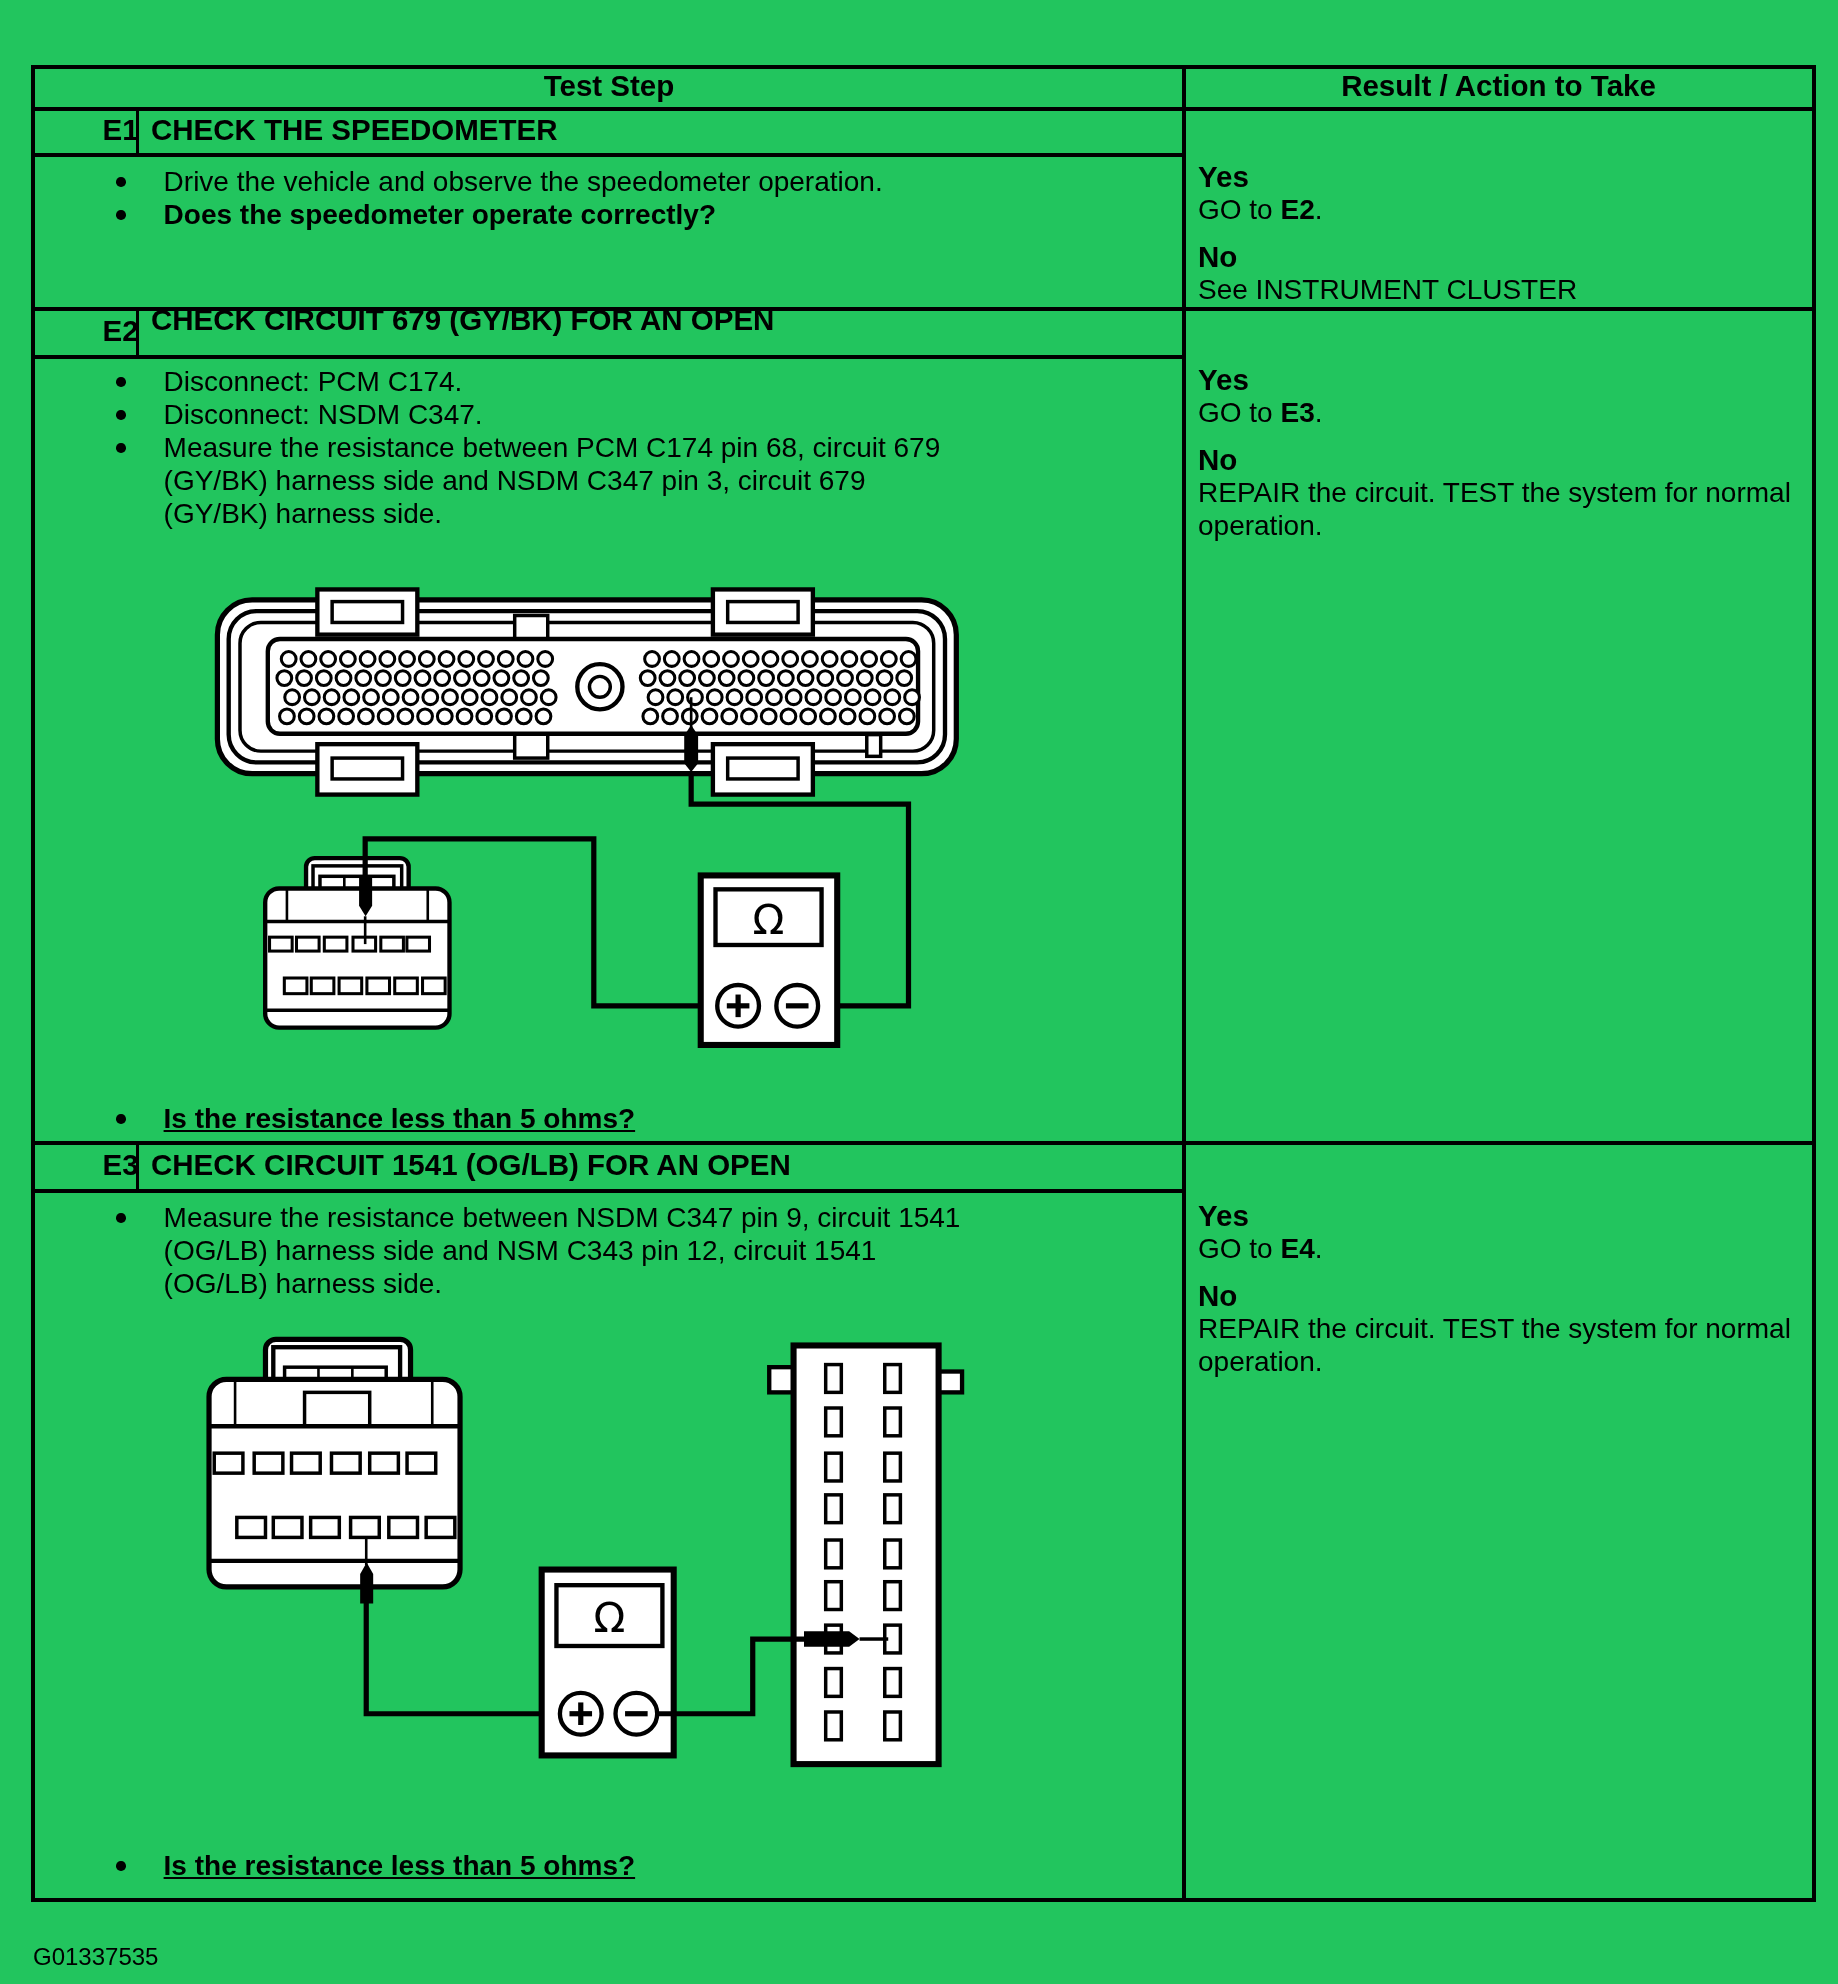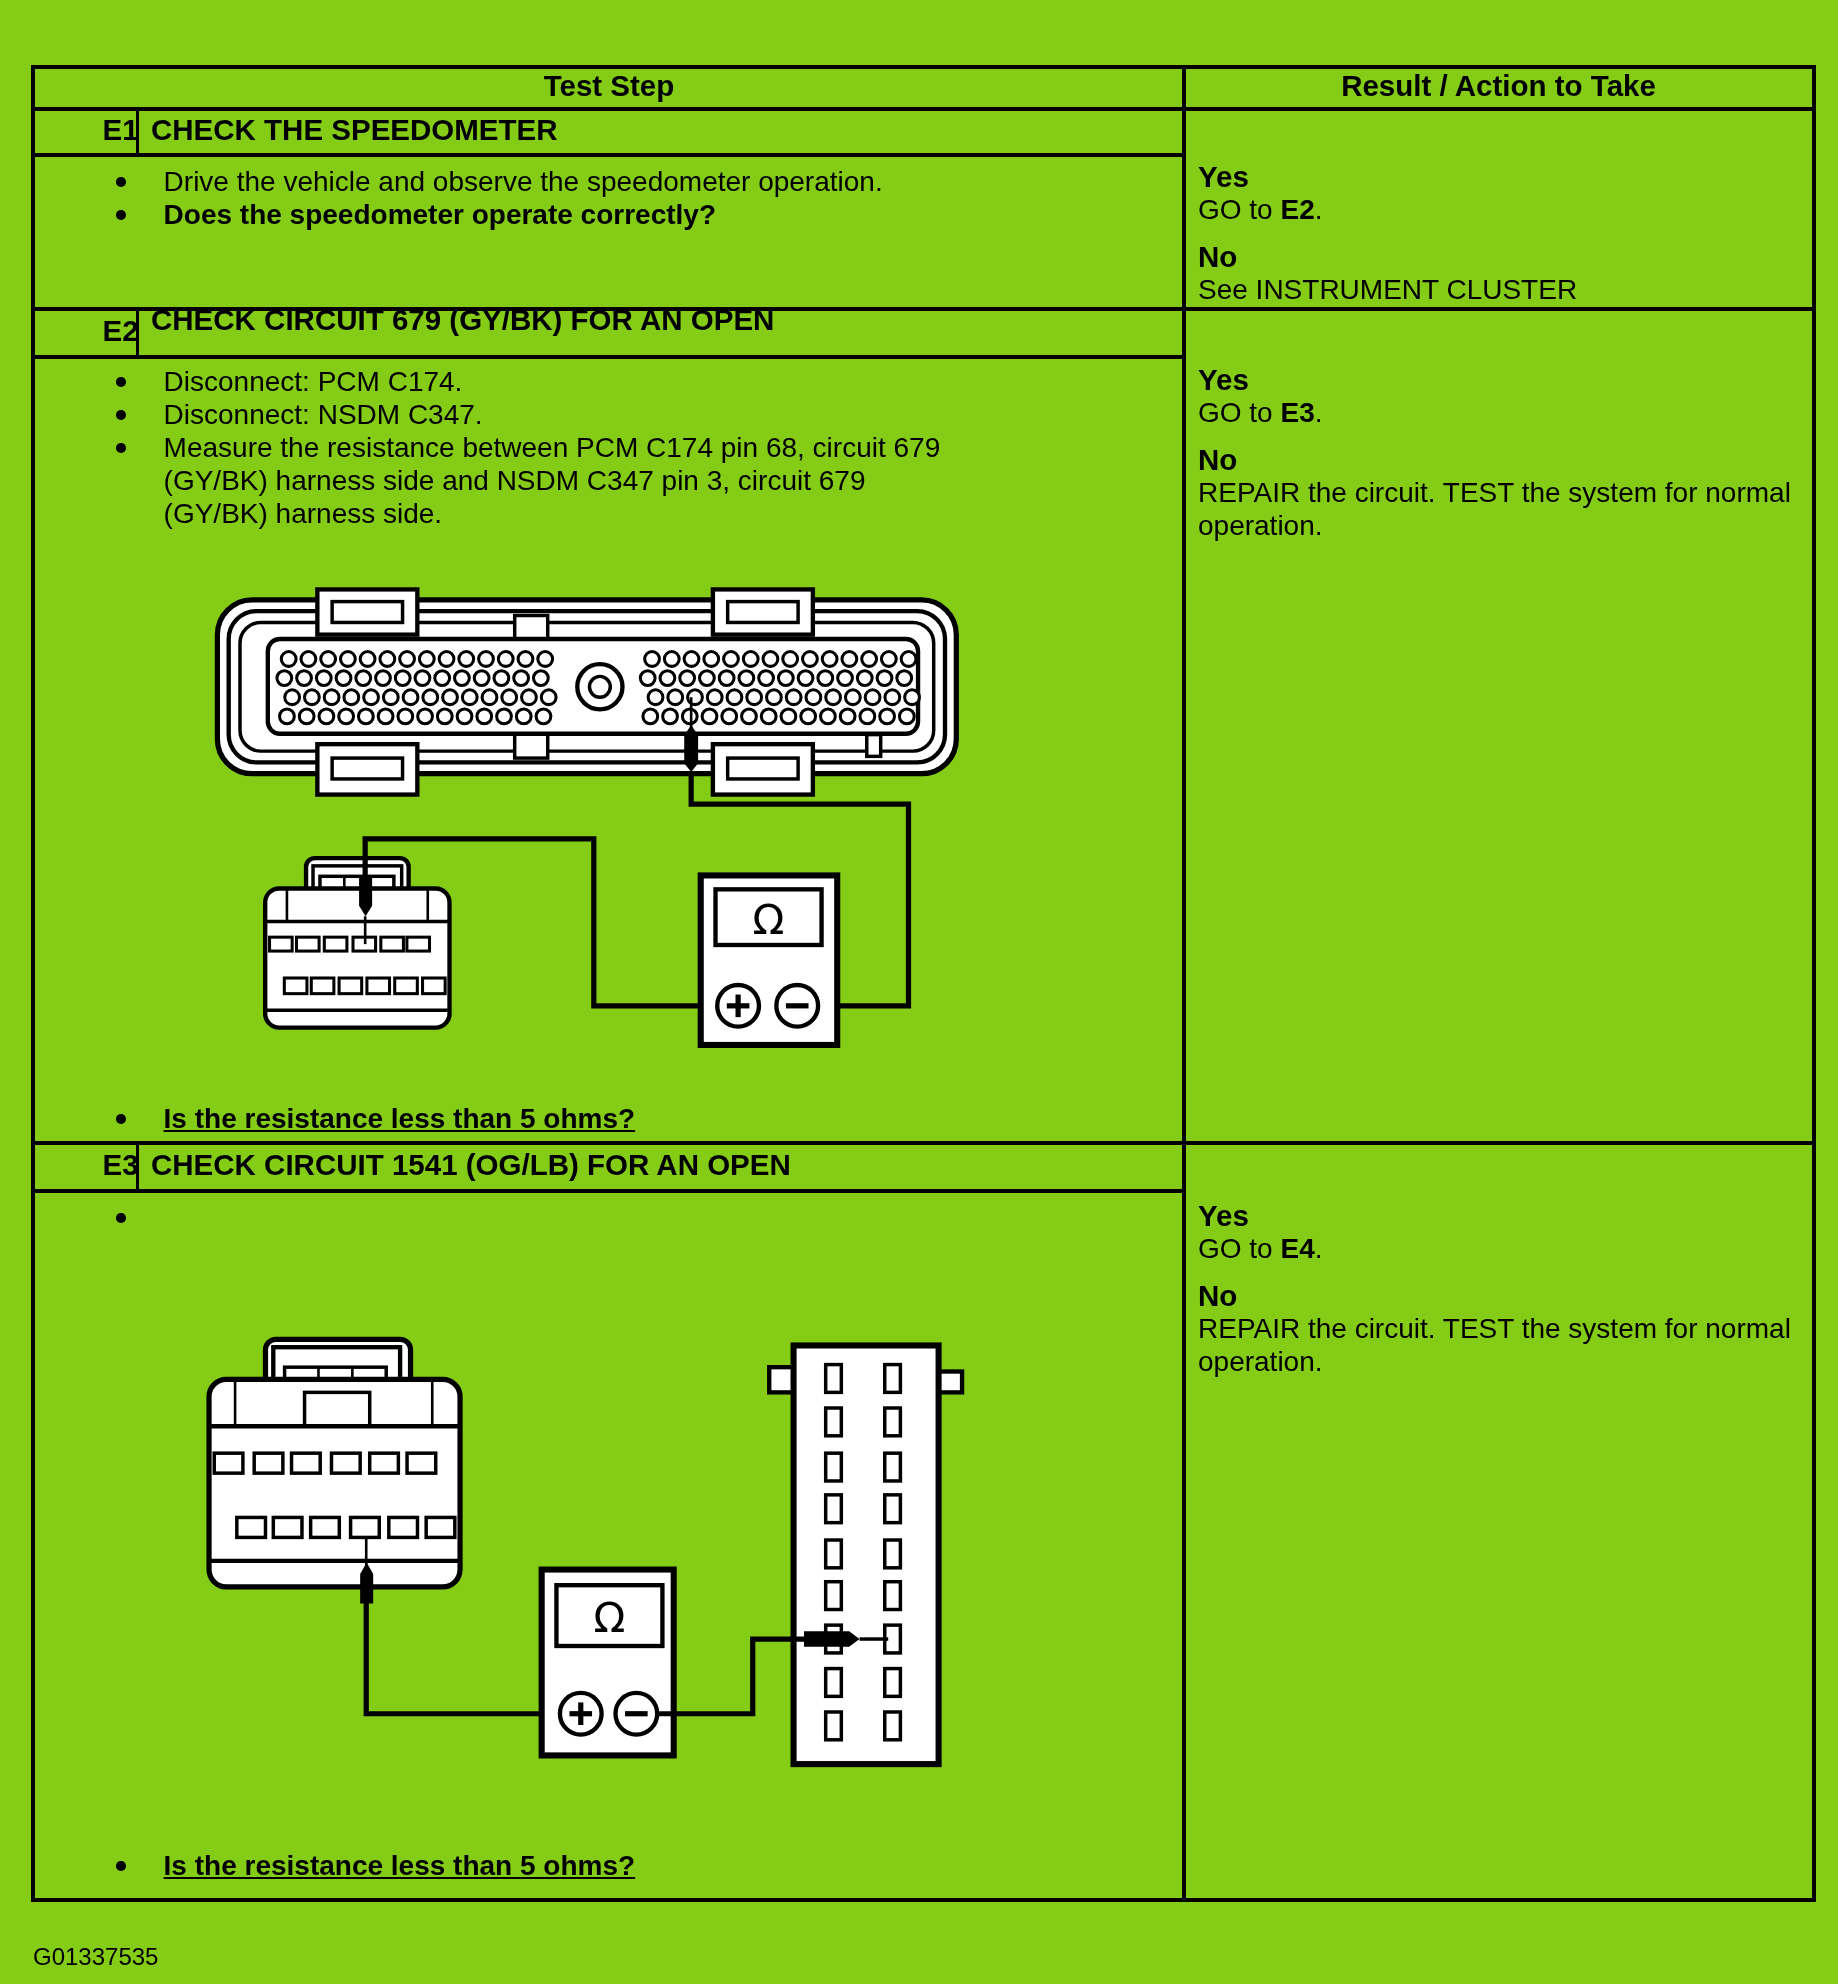--- a/index.html
+++ b/index.html
@@ -1,17 +1,17 @@
 <!DOCTYPE html>
 <html style="font-size:14px"><head>
 <meta charset="utf-8">
 <style>
   html,body{margin:0;padding:0;background:#e8e8e8;}
   .page{
-    position:relative; width:1839px; height:1984px; background:#84cc16;
+    position:relative; width:1839px; height:1984px; background:#22c55e;
     font-family:"Liberation Sans", sans-serif; color:#000;
     overflow:hidden;
   }
   .hline,.vline{position:absolute; background:#000;}
   .cell-header{
     position:absolute; font-weight:bold; font-size:29.5px; text-align:center;
   }
   .step-id{
     position:absolute; font-weight:bold; font-size:29.5px; text-align:center;padding-left:37px;
   }
@@ -316,20 +316,21 @@
       <div class="action"><span>REPAIR the circuit. TEST the system for normal operation.</span><span class="b"></span><span></span></div>
     </div>
   </div>
 
   <div class="step-id" style="left:31px; top:1141px; width:105px; line-height:48px;">E3</div>
   <div class="step-title" style="left:151px; top:1141px; line-height:48px;">CHECK CIRCUIT 1541 (OG/LB) FOR AN OPEN</div>
 
   <div class="bullets" style="top:1201px;">
     <div class="bullet-row">
       <span class="bullet-dot"></span>
+      <span class="bullet-text">Measure the resistance between NSDM C347 pin 9, circuit 1541 (OG/LB) harness side and NSM C343 pin 12, circuit 1541 (OG/LB) harness side.</span>
     </div>
   </div>
 
   <svg style="left:196px; top:1334px;" width="773" height="452" viewBox="0 0 890 520">
 
     <g>
       <rect class="wh" x="80" y="6" width="167" height="100" rx="12" stroke-width="6"></rect>
       <rect class="wh" x="89" y="15" width="146" height="60" stroke-width="5"></rect>
       <rect class="wh" x="102" y="38" width="117" height="29" stroke-width="4"></rect>
       <line class="ln" x1="141" y1="38" x2="141" y2="67" stroke-width="3"></line>

